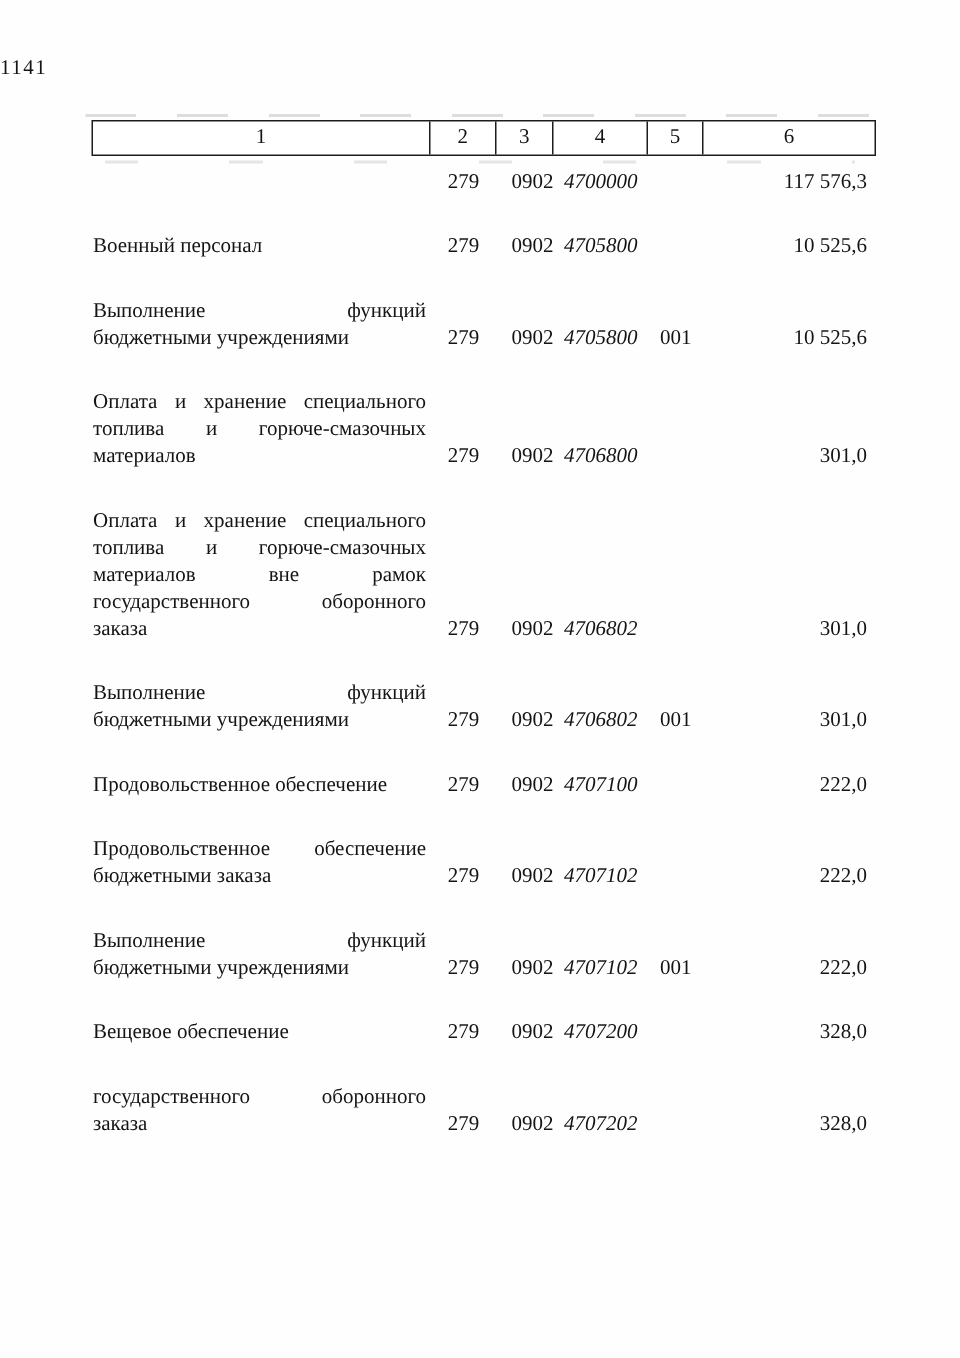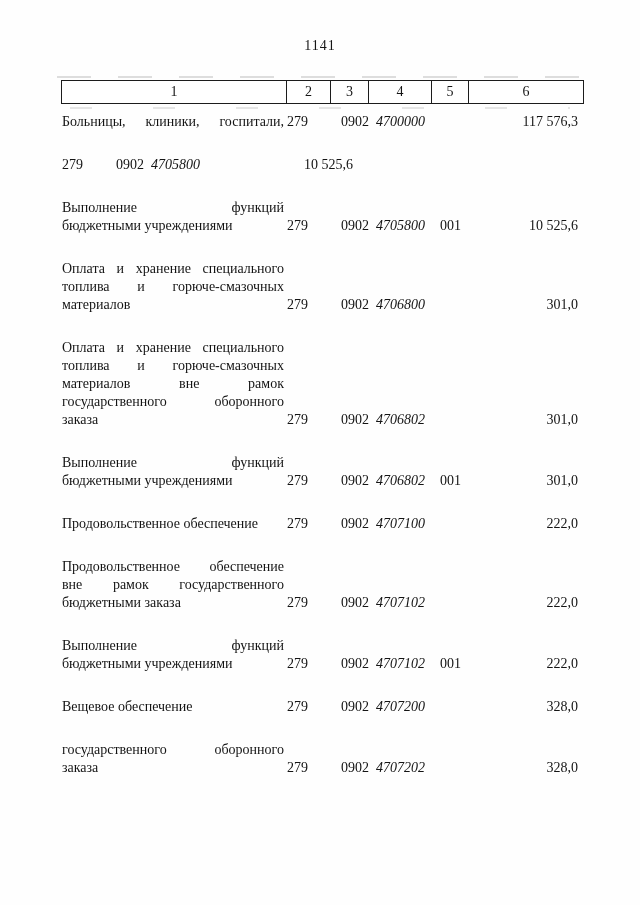--- a/index.html
+++ b/index.html
@@ -14,21 +14,21 @@
     background: #fefefe;
     font-family: "Liberation Serif", "DejaVu Serif", serif;
     color: #141414;
     overflow: hidden;
   }
   .page-number {
     position: absolute;
     top: 38px;
     left: 0;
     width: 640px;
-    text-align: center;
+    text-align: left;
     font-size: 14px;
     letter-spacing: 1px;
   }
   
   .artifact-top {
     position: absolute;
     top: 76px;
     left: 57px;
     width: 536px;
     height: 2px;
@@ -85,21 +85,21 @@
   .cell { box-sizing: border-box; }
   .c-desc {
     width: 225px;
     padding-right: 3px;
   }
   .c-desc .line { text-align: left; }
   .c-desc .line.jl {
     text-align: justify;
     text-align-last: justify;
   }
-  .c-ch { width: 44px; text-align: left; }
+  .c-ch { width: 44px; text-align: center; }
   .c-rz { width: 38px; text-align: right; }
   .c-csr { width: 63px; text-align: center; font-style: italic; }
   .c-vr { width: 37px; text-align: center; }
   .c-amt { width: 114px; text-align: right; padding-right: 5px; white-space: nowrap; }
 </style>
 </head>
 <body>
 
 <div class="page">
 
@@ -113,30 +113,32 @@
     <div class="hcell hc2">2</div>
     <div class="hcell hc3">3</div>
     <div class="hcell hc4">4</div>
     <div class="hcell hc5">5</div>
     <div class="hcell hc6">6</div>
   </div>
 
   <div class="tbody">
     <div class="row">
       <div class="cell c-desc">
-          <div class="line jl">Больницы, клиники, госпитали,</div>
         </div>
       <div class="cell c-ch">279</div>
       <div class="cell c-rz">0902</div>
       <div class="cell c-csr">4700000</div>
       <div class="cell c-vr"></div>
       <div class="cell c-amt">117 576,3</div>
     </div>
 
     <div class="row">
+      <div class="cell c-desc">
+          <div class="line">Военный персонал</div>
+        </div>
       <div class="cell c-ch">279</div>
       <div class="cell c-rz">0902</div>
       <div class="cell c-csr">4705800</div>
       <div class="cell c-vr"></div>
       <div class="cell c-amt">10 525,6</div>
     </div>
 
     <div class="row">
       <div class="cell c-desc">
           <div class="line jl">Выполнение функций</div>
@@ -196,21 +198,20 @@
       <div class="cell c-ch">279</div>
       <div class="cell c-rz">0902</div>
       <div class="cell c-csr">4707100</div>
       <div class="cell c-vr"></div>
       <div class="cell c-amt">222,0</div>
     </div>
 
     <div class="row">
       <div class="cell c-desc">
           <div class="line jl">Продовольственное обеспечение</div>
-          <div class="line jl">вне рамок государственного</div>
           <div class="line">бюджетными заказа</div>
         </div>
       <div class="cell c-ch">279</div>
       <div class="cell c-rz">0902</div>
       <div class="cell c-csr">4707102</div>
       <div class="cell c-vr"></div>
       <div class="cell c-amt">222,0</div>
     </div>
 
     <div class="row">

